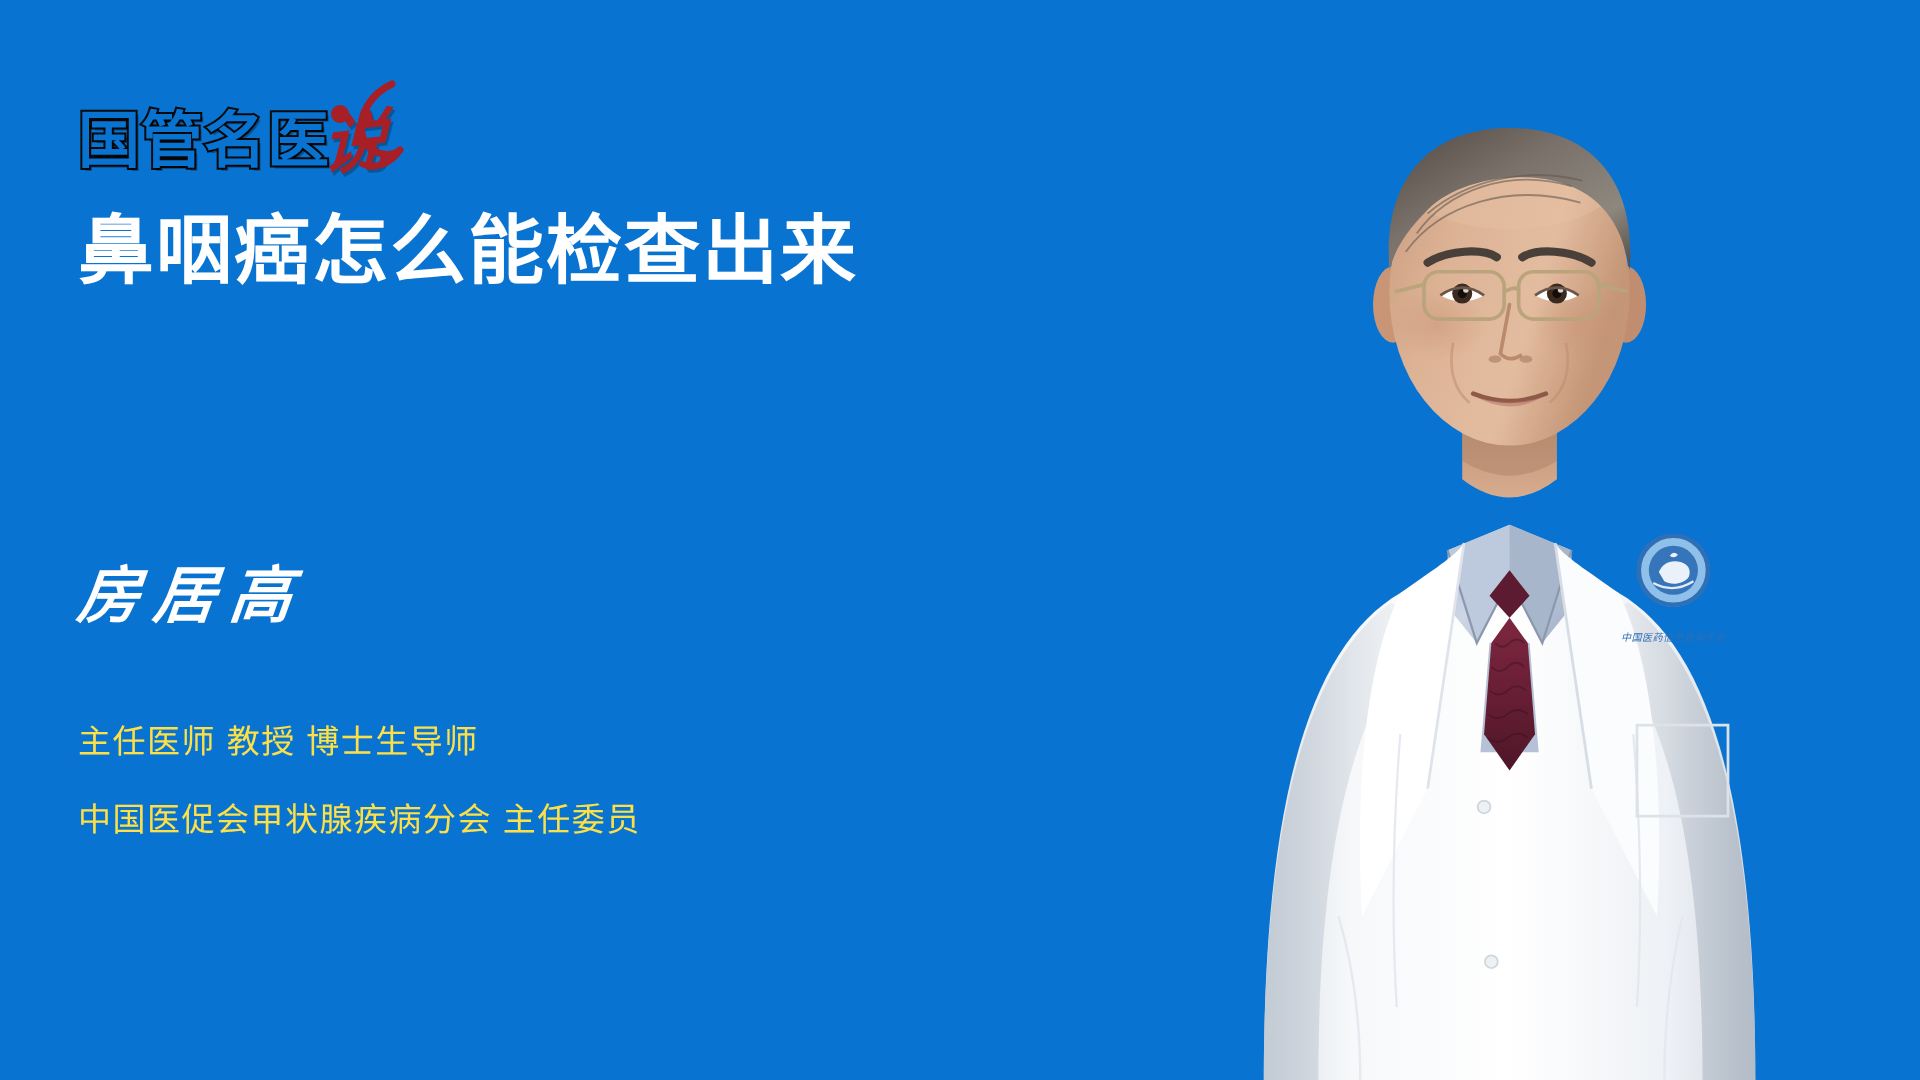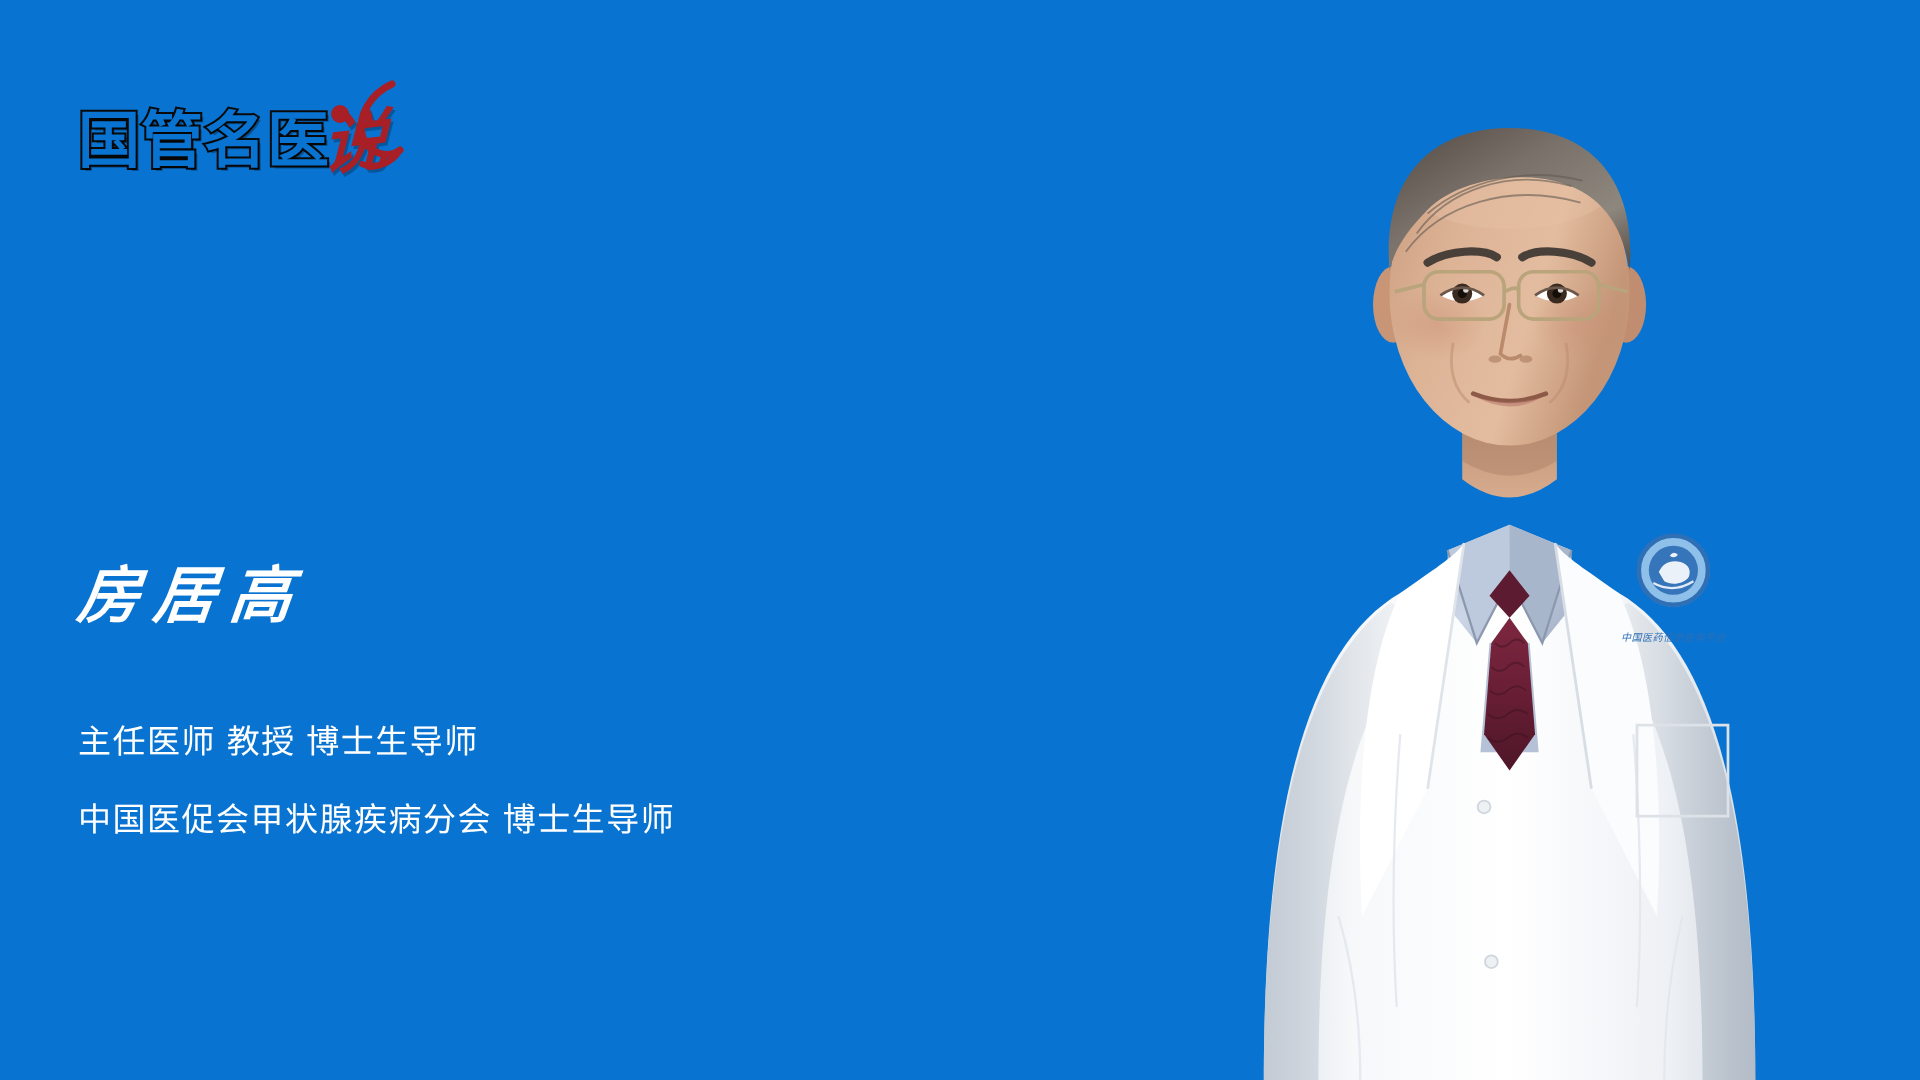--- a/index.html
+++ b/index.html
@@ -77,21 +77,21 @@
     line-height:1;
   }
 
   
   .credentials {
     position:absolute;
     left:78px; top:725px;
     width:1000px;
   }
   .credential-line {
-    color:#ffffff;
+    color:#fde047;
     font-size:33px;
     font-weight:400;
     line-height:1;
     letter-spacing:1.5px;
     margin-bottom:45px;
     white-space:nowrap;
   }
   .credential-line:last-child { margin-bottom:0; }
 
   
@@ -119,26 +119,27 @@
   <div class="logo">
     <span class="logo-main">国管名医</span>
     <span class="logo-accent">说</span>
   </div>
   <svg class="logo-swirl" viewBox="0 0 112 96">
     <path d="M92 6 C70 16 58 38 62 56 C66 74 86 82 100 72" stroke="#a81f25" stroke-width="7" fill="none" stroke-linecap="round"></path>
     <path d="M100 72 C92 86 74 92 62 86" stroke="#a81f25" stroke-width="6" fill="none" stroke-linecap="round"></path>
     <circle cx="40" cy="36" r="9" fill="#a81f25"></circle>
   </svg>
 
+  <h1 class="headline">鼻咽癌怎么能检查出来</h1>
 
   <div class="doctor-name">房居高</div>
 
   <div class="credentials">
     <div class="credential-line">主任医师  教授  博士生导师</div>
-    <div class="credential-line">中国医促会甲状腺疾病分会  博士生导师</div>
+    <div class="credential-line">中国医促会甲状腺疾病分会  主任委员</div>
   </div>
 
   <div class="portrait">
     <svg viewBox="0 0 830 1080" preserveAspectRatio="xMidYMax meet">
       <defs>
         <linearGradient id="coatG" x1="0" y1="0" x2="1" y2="0">
           <stop offset="0%" stop-color="#dfe4ea"></stop>
           <stop offset="18%" stop-color="#f6f8fa"></stop>
           <stop offset="50%" stop-color="#ffffff"></stop>
           <stop offset="82%" stop-color="#eef1f5"></stop>

